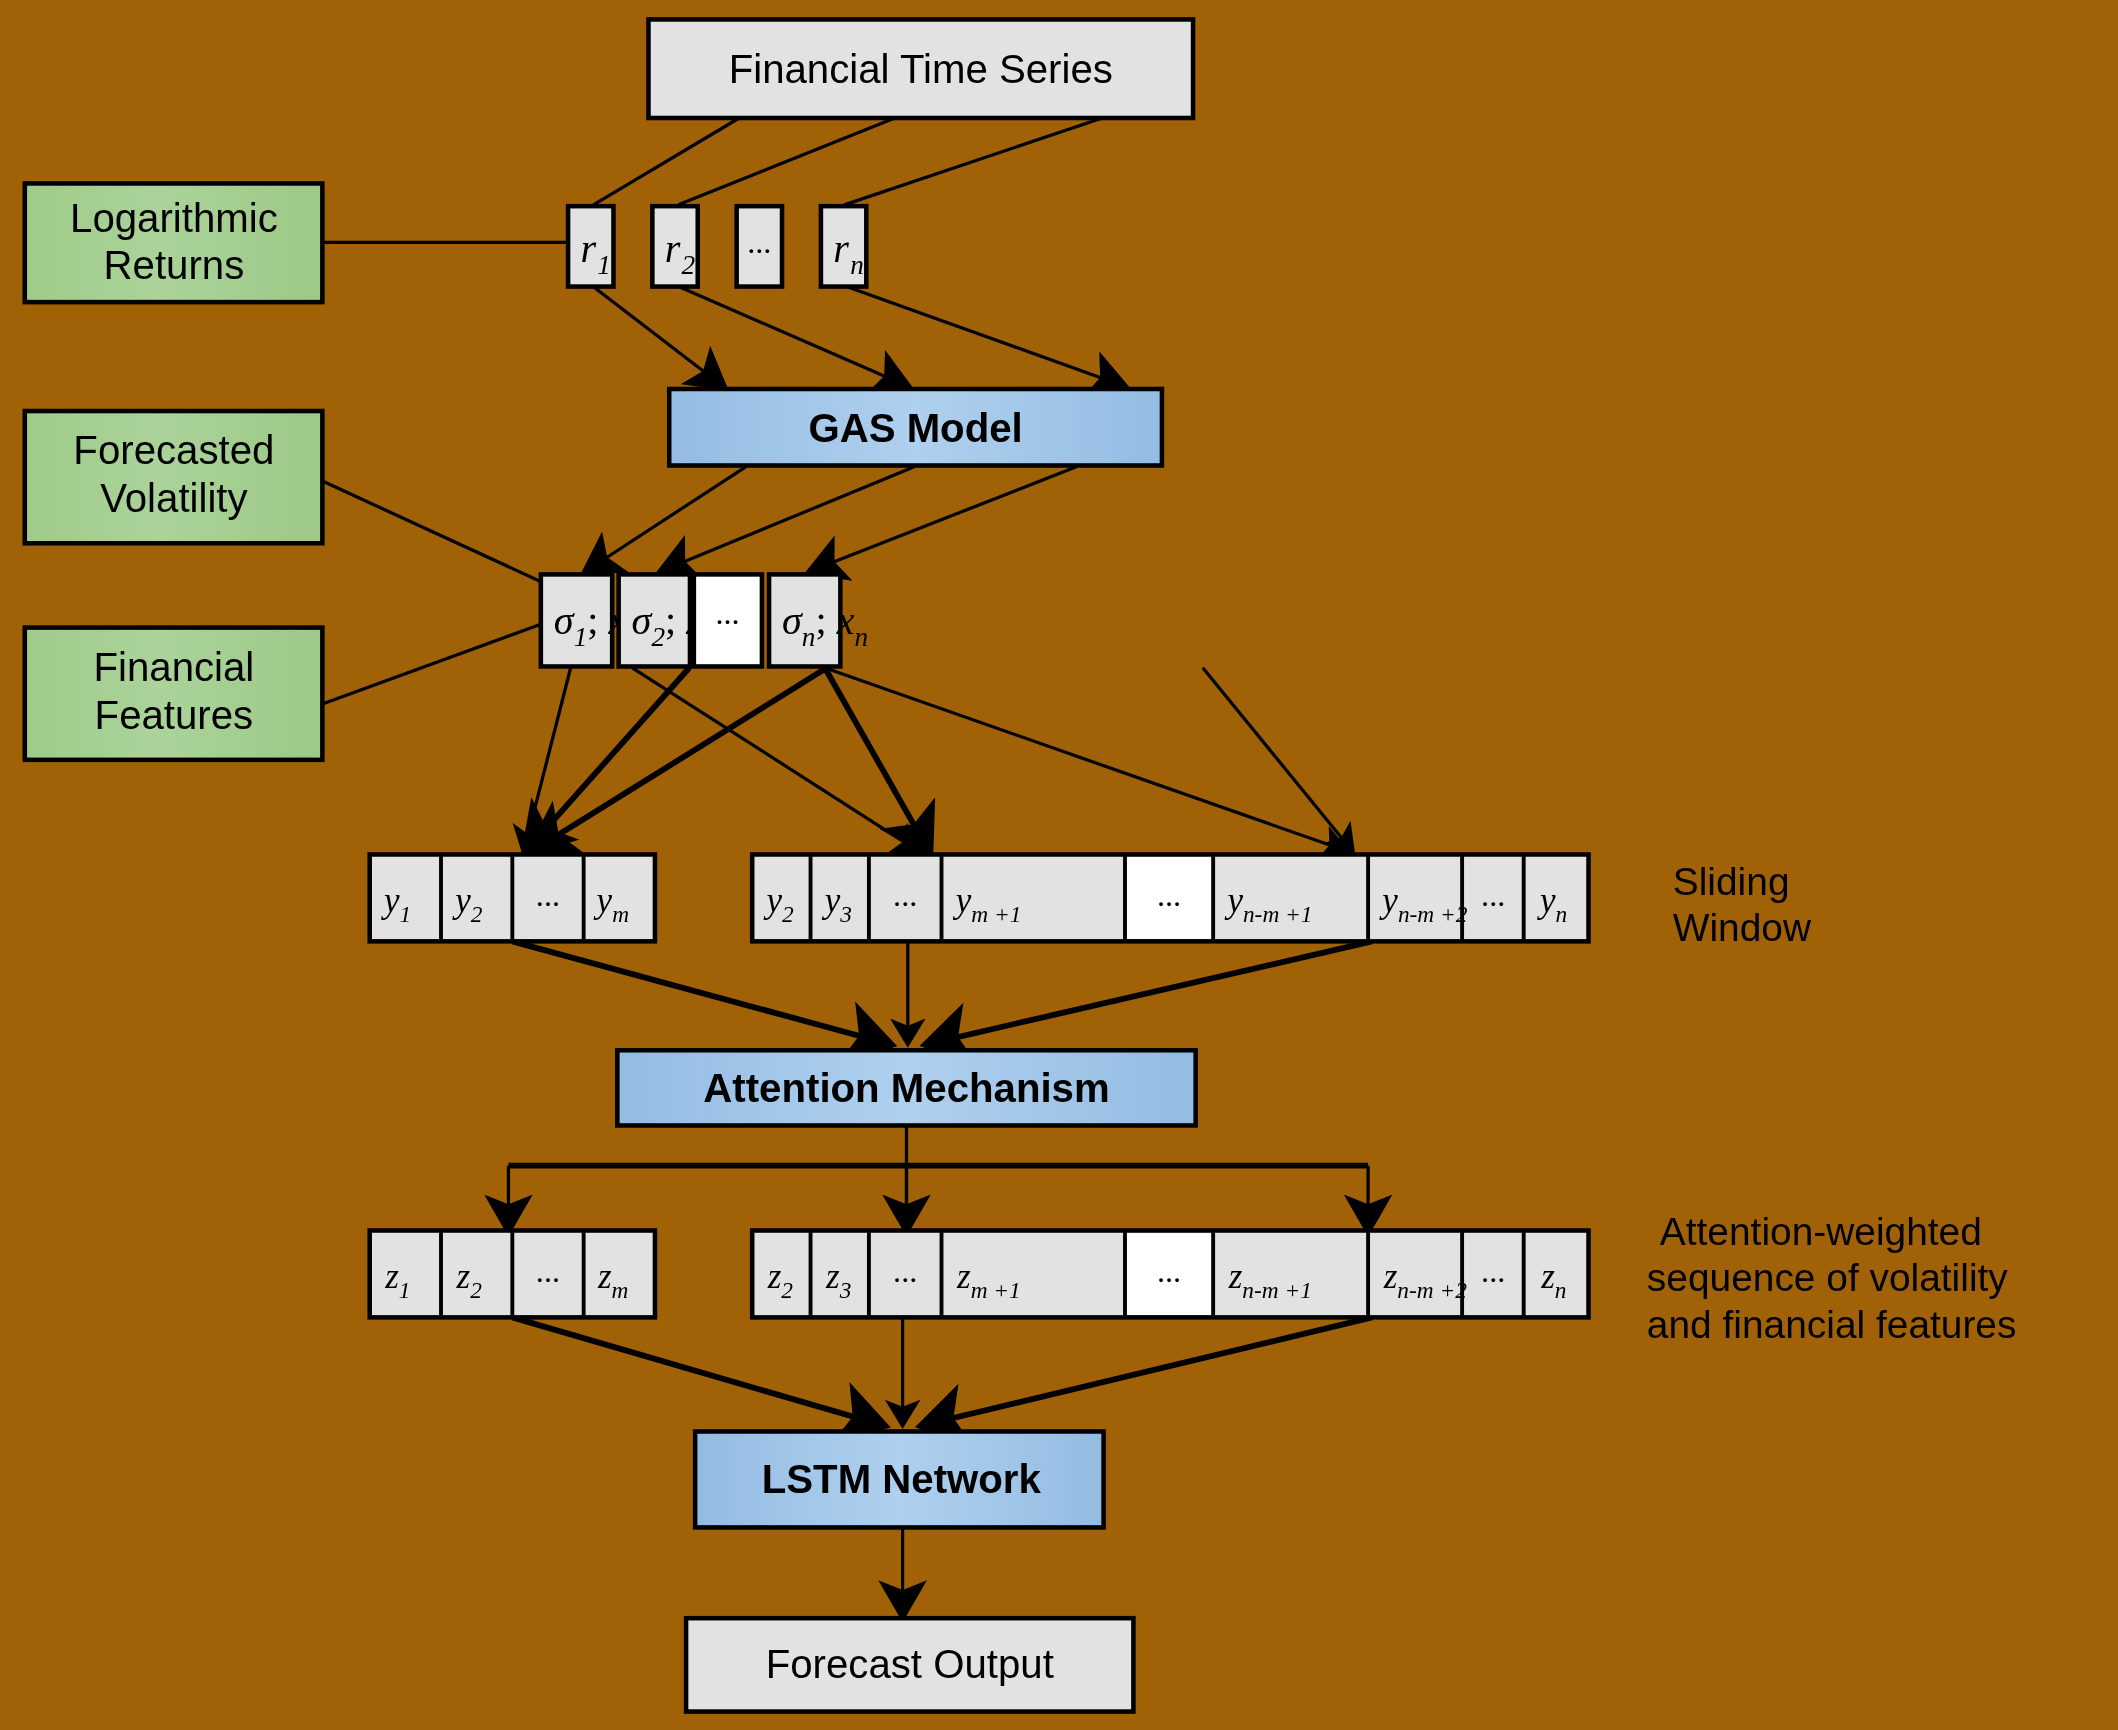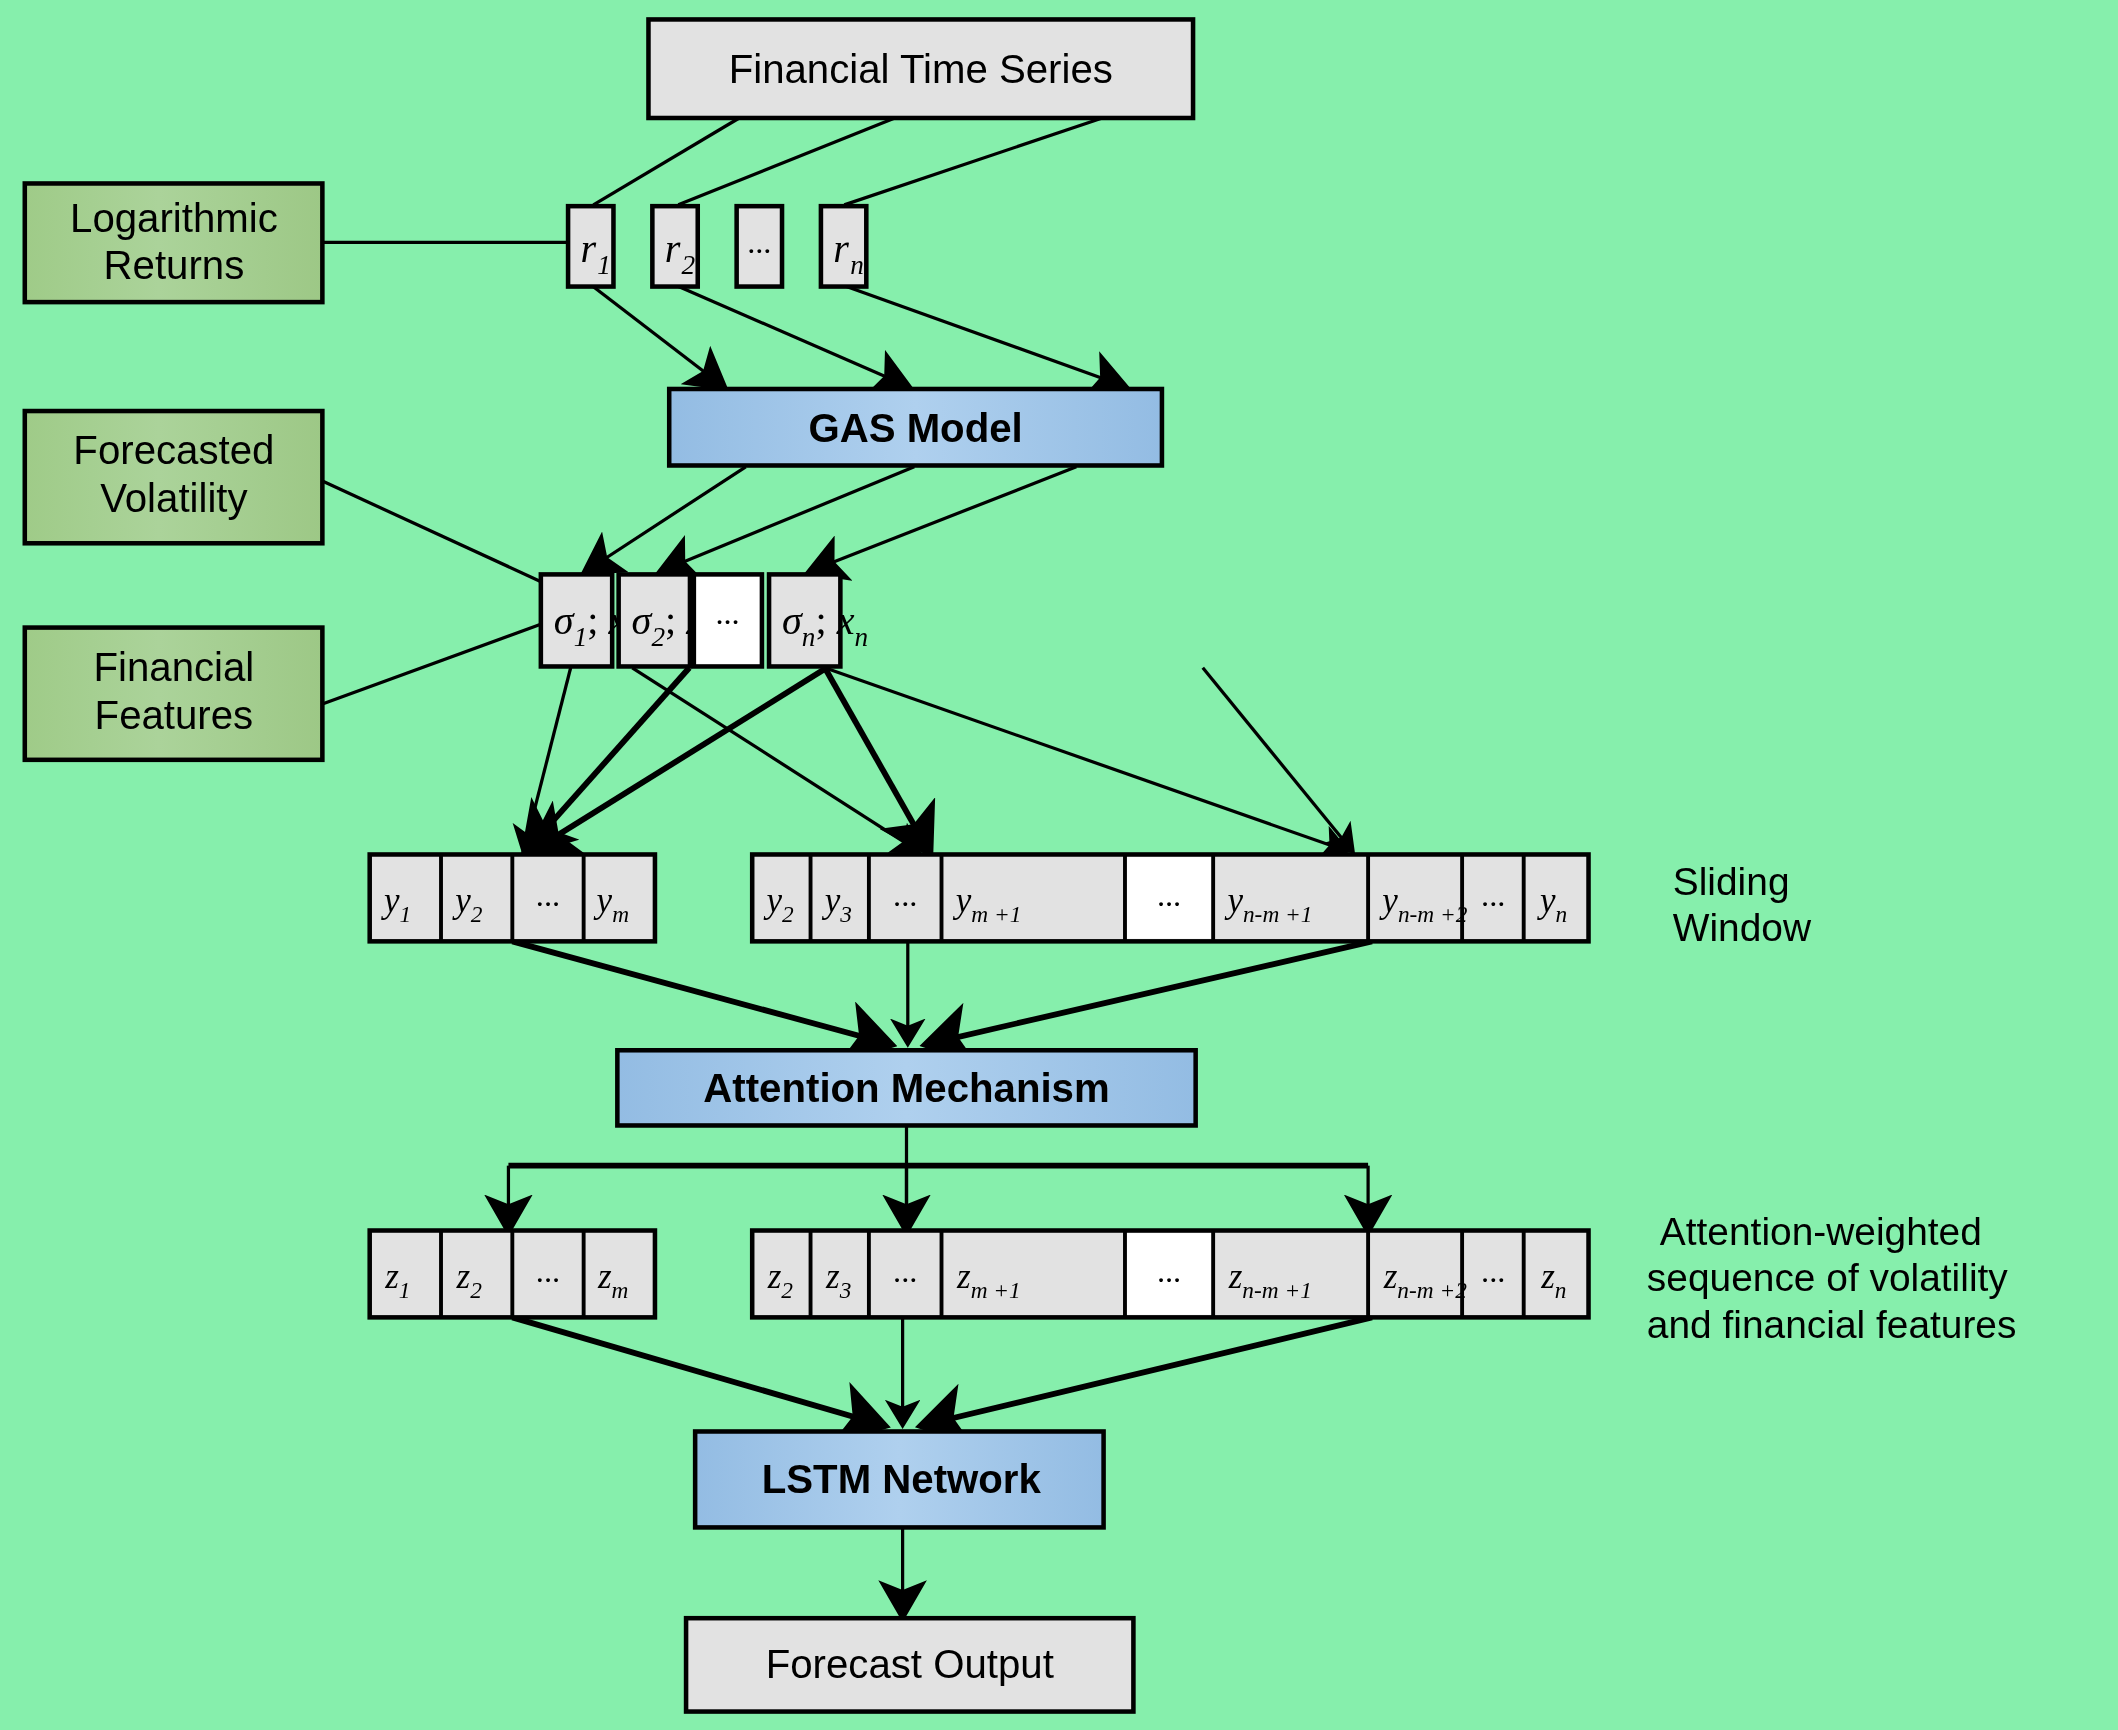--- a/index.html
+++ b/index.html
@@ -4,21 +4,21 @@
 <style>
   html, body {
     margin: 0;
     padding: 0;
     background: #ffffff;
   }
   #stage {
     position: relative;
     width: 2119px;
     height: 1731px;
-    background: #86efac;
+    background: #a16207;
     font-family: "Liberation Sans", sans-serif;
     overflow: hidden;
   }
   svg.diagram {
     position: absolute;
     left: 0; top: 0;
     width: 2119px;
     height: 1731px;
   }
   .boxlabel-plain {

